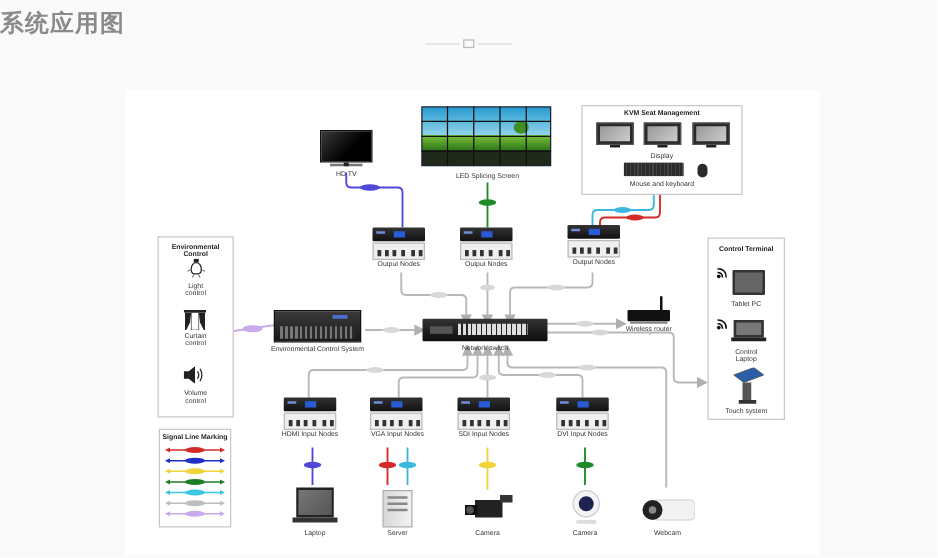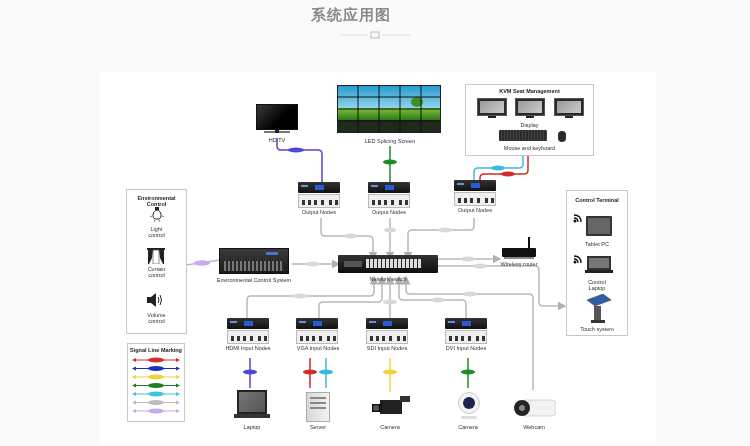--- a/index.html
+++ b/index.html
@@ -1,17 +1,17 @@
 <!DOCTYPE html>
 <html><head>
 <meta charset="utf-8">
 <style>
   html,body{margin:0;padding:0;}
   body{width:750px;height:446px;background:#fafafa;position:relative;overflow:hidden;font-family:"Liberation Sans","DejaVu Sans",sans-serif;}
-  .title{position:absolute;left:0;top:6px;width:702px;text-align:center;font-size:15px;font-weight:bold;color:#8a8a8a;letter-spacing:1px;font-family:"DejaVu Sans",sans-serif;}
+  .title{position:absolute;left:0;top:6px;width:702px;font-size:19px;font-weight:bold;color:#8a8a8a;letter-spacing:1px;font-family:"DejaVu Sans",sans-serif;}
   .title-deco{position:absolute;top:30px;left:340px;width:70px;height:10px;}
   .canvas{position:absolute;left:100px;top:72px;width:556px;height:372px;background:#ffffff;}
   svg.wires{position:absolute;left:0;top:0;width:750px;height:446px;}
   .lbl{position:absolute;font-size:5.5px;color:#333;text-align:center;white-space:nowrap;}
   .panel{position:absolute;background:#fff;border:1px solid #c8c8c8;}
   .panel-title{position:absolute;left:0;width:100%;text-align:center;font-size:5.5px;font-weight:bold;color:#222;}
   .dev{position:absolute;}
   .node{position:absolute;width:42px;height:26px;}
   .node .top{position:absolute;left:0;top:0;width:42px;height:11px;background:linear-gradient(#333,#111);border-radius:1px;}
   .node .screen{position:absolute;left:17px;top:3px;width:9px;height:5px;background:#2a5bd7;}

